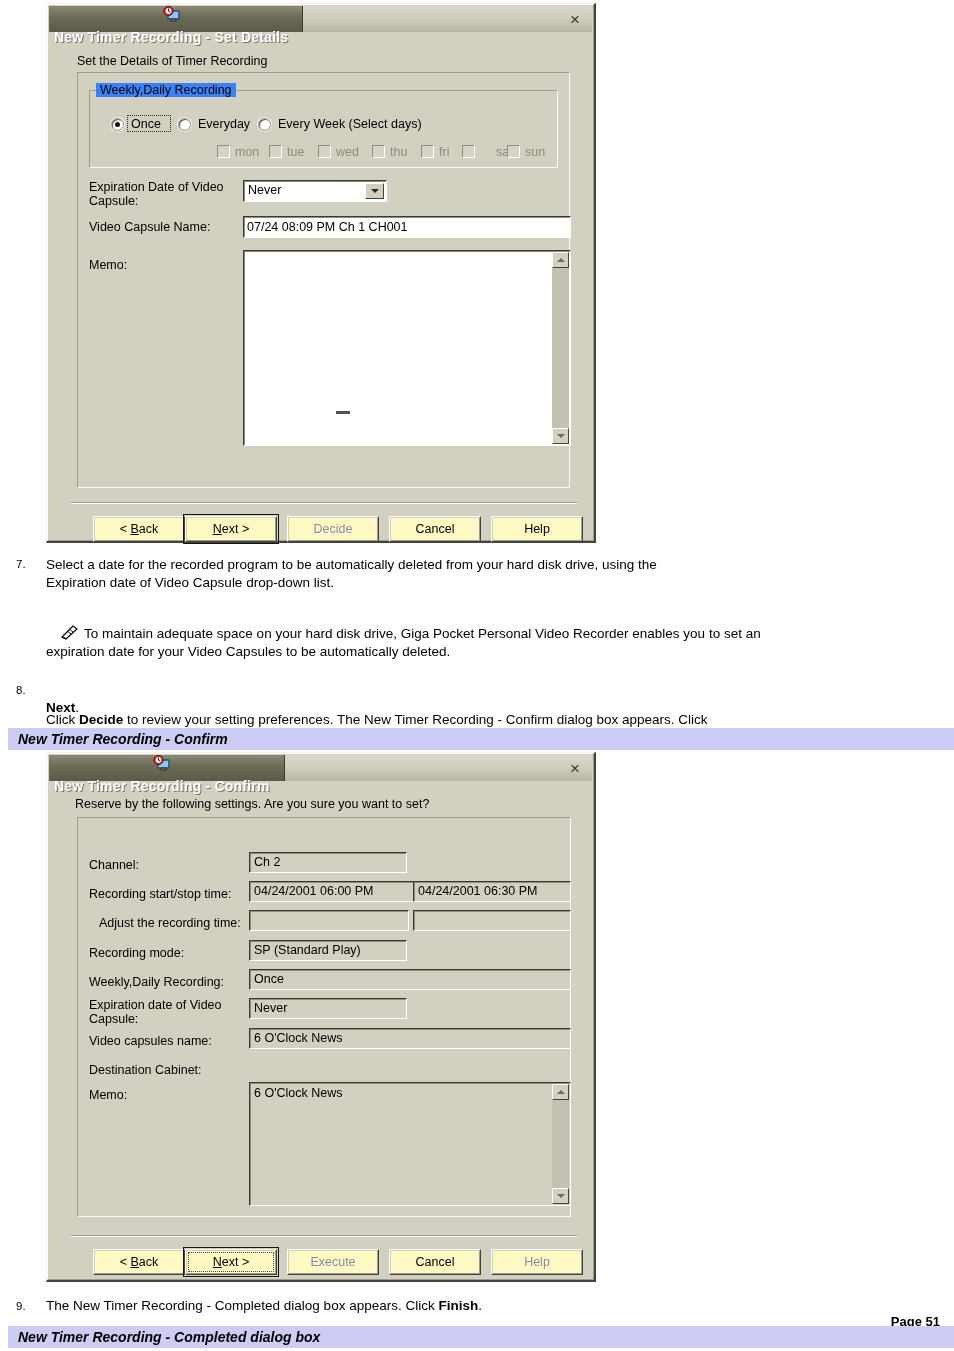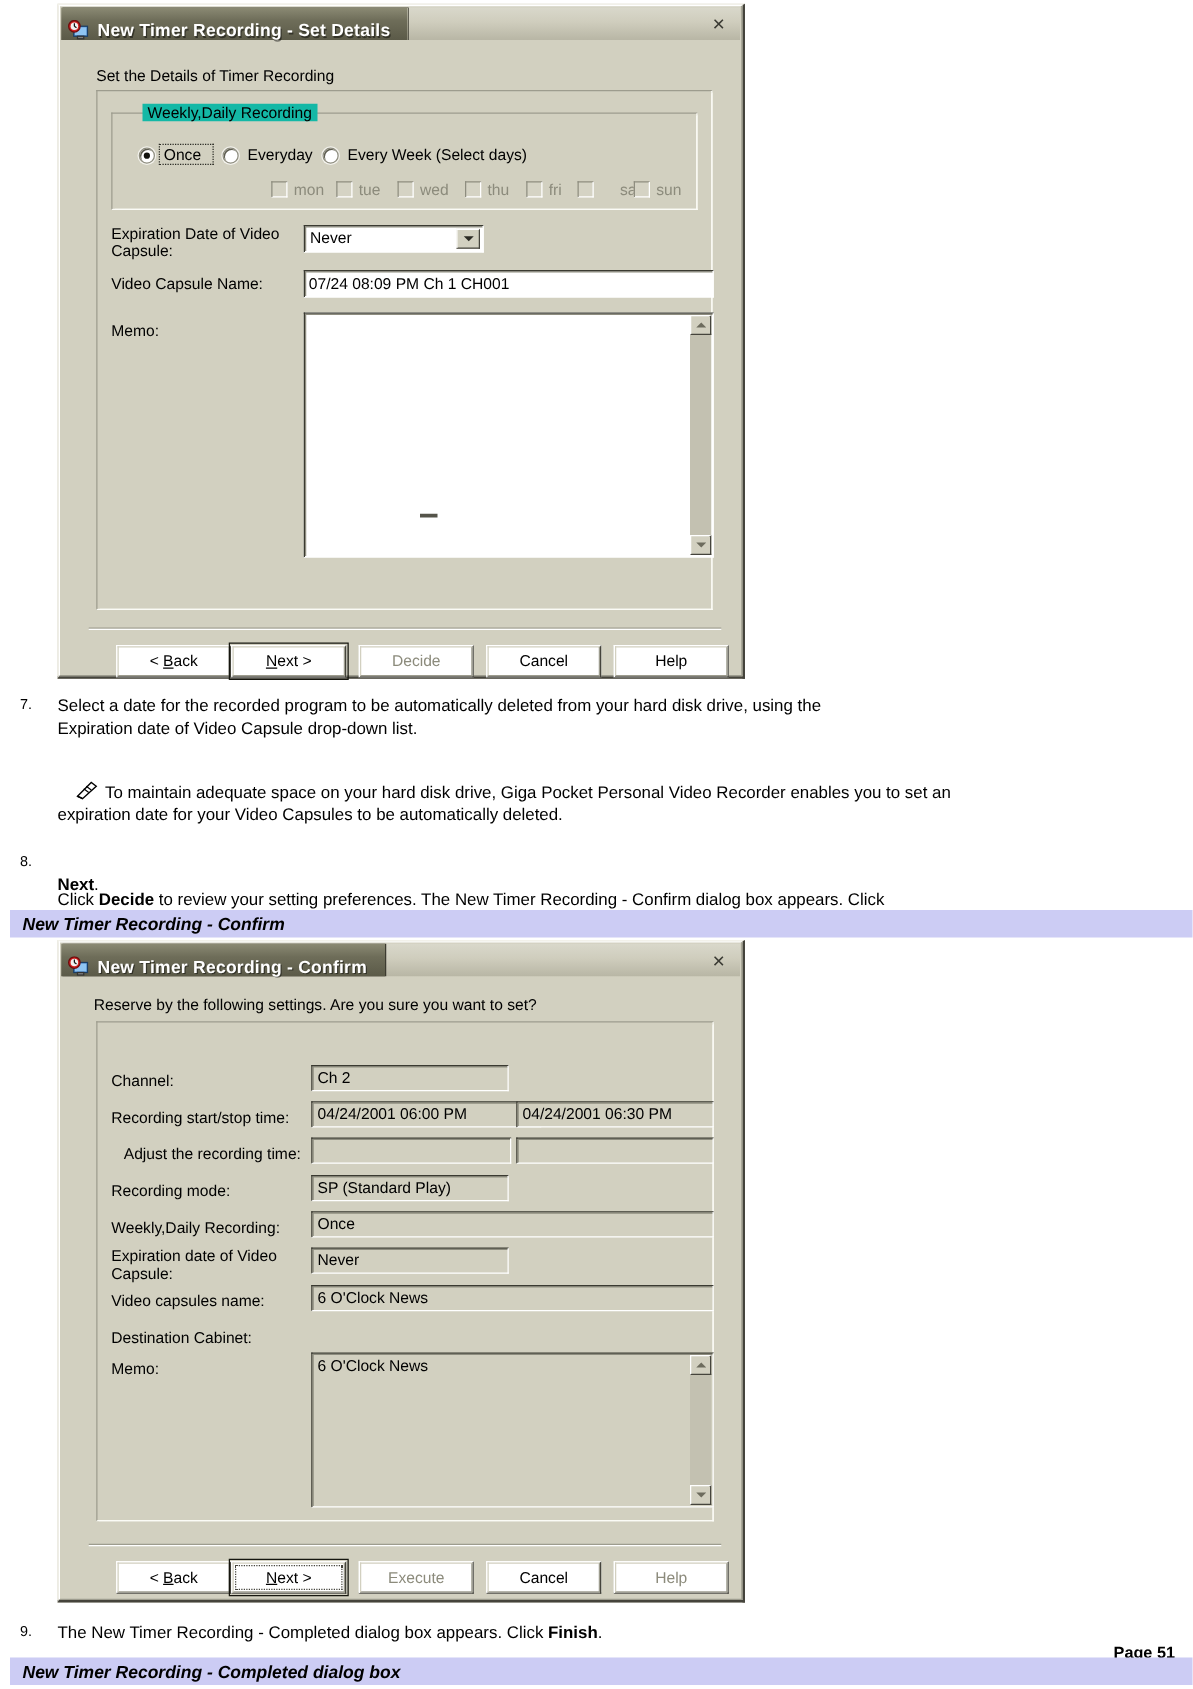--- a/index.html
+++ b/index.html
@@ -25,24 +25,25 @@
     border-right:1px solid #9d9c8e;
     border-bottom:1px solid #9d9c8e;
     box-sizing:border-box;
   }
   .titlebar{
     position:absolute;top:2px;left:2px;right:2px;height:26px;
     background:linear-gradient(to bottom,#d9d8cb 0%,#cfcdbd 45%,#b8b6a5 100%);
     display:flex;align-items:center;
   }
   .title-active{
-    height:26px;display:flex;align-items:flex-end;gap:7px;
+    height:26px;display:flex;align-items:center;gap:7px;
     padding:0 14px 0 5px;
     background:linear-gradient(to bottom,#8b8a74 0%,#6e6d59 40%,#5b5a48 100%);
     box-shadow:1px 0 0 #3c3b30;
+    flex-direction:column;
   }
   .title-text{
     color:#ffffff;font-size:14px;font-weight:bold;
     letter-spacing:.2px;white-space:nowrap;
     text-shadow:1px 1px 0 rgba(0,0,0,.45);
   }
   .app-icon{width:17px;height:16px;position:relative;flex:none;}
   .close-x{
     margin-left:auto;margin-right:12px;font-size:17px;line-height:1;
     color:#3a3a33;font-family:"Liberation Sans",sans-serif;cursor:default;
@@ -59,22 +60,22 @@
     border-right-color:#fbfbf6;border-bottom-color:#fbfbf6;
     box-sizing:border-box;
   }
   .groupbox::after{
     content:"";position:absolute;left:1px;top:1px;right:-1px;bottom:-1px;
     border:1px solid #fbfbf6;
     border-left-color:transparent;border-top-color:transparent;
     pointer-events:none;
   }
   .grp-legend{
-    position:absolute;background:#14b8a6;padding:0 4px;font-size:12.5px;
-    top:-8px;left:24px;white-space:nowrap;
+    position:absolute;background:#3b82f6;padding:0 4px;font-size:12.5px;
+    top:-8px;left:6px;white-space:nowrap;
   }
   .lbl{position:absolute;font-size:12.5px;color:#000;white-space:nowrap;line-height:14px;}
   .lbl.dim{color:#8c8b7c;}
 
   
   .field{
     position:absolute;background:#ffffff;box-sizing:border-box;
     border-top:1px solid #3a3a31;border-left:1px solid #3a3a31;
     border-right:1px solid #ffffff;border-bottom:1px solid #ffffff;
     box-shadow:inset 1px 1px 0 #8e8d7f;
@@ -123,21 +124,21 @@
     background:#ffffff;box-sizing:border-box;
     border:1px solid #8e8d7f;box-shadow:inset 1px 1px 0 #5f5e52, 0 0 0 1px #f3f2ec;}
   .radio .dot{position:absolute;left:3px;top:3px;width:5px;height:5px;border-radius:50%;background:#12120d;}
   .cbx{position:absolute;width:13px;height:13px;background:#d5d3c4;box-sizing:border-box;
     border-top:1px solid #8e8d7f;border-left:1px solid #8e8d7f;
     border-right:1px solid #ffffff;border-bottom:1px solid #ffffff;}
   .focusbox{position:absolute;border:1px dotted #2b2b24;box-sizing:border-box;}
 
   
   .btn{
-    position:absolute;box-sizing:border-box;background:#ffffff;
+    position:absolute;box-sizing:border-box;background:#fef9c3;
     border-top:1px solid #ffffff;border-left:1px solid #ffffff;
     border-right:1px solid #45443c;border-bottom:1px solid #45443c;
     font-size:12.5px;color:#000;display:flex;align-items:center;justify-content:center;
     cursor:default;
   }
   .btn::after{
     content:"";position:absolute;left:0;top:0;right:0;bottom:0;
     border:1px solid #d2d0c0;border-right-color:#9d9c8e;border-bottom-color:#9d9c8e;
     pointer-events:none;
   }

